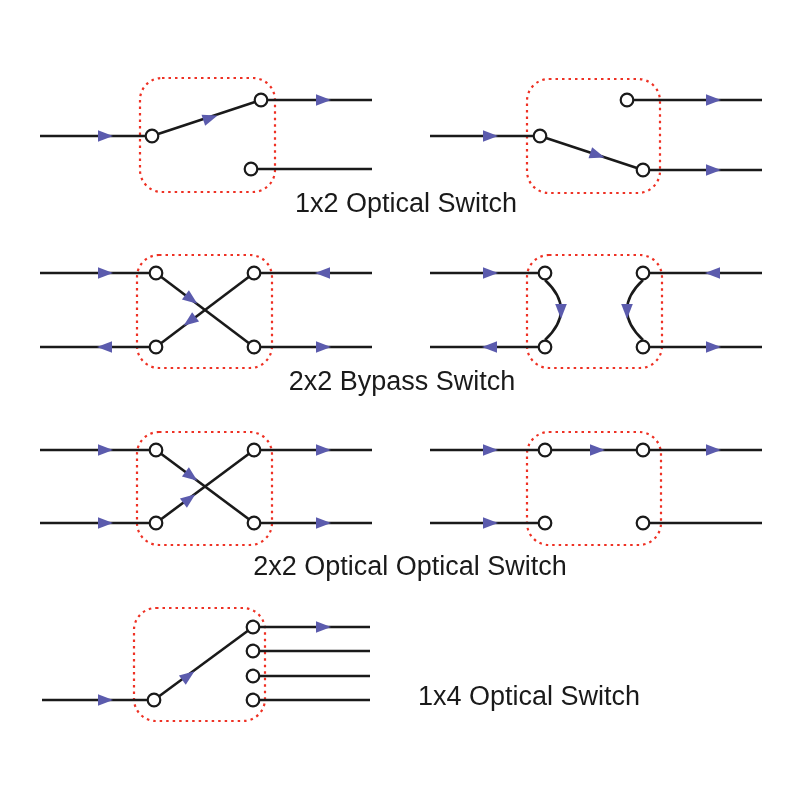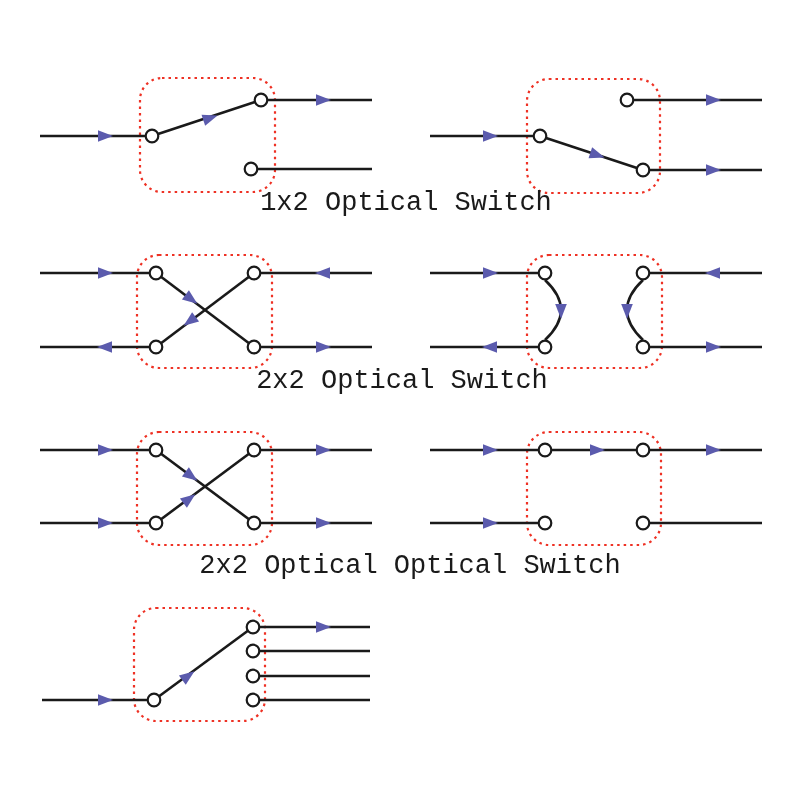--- a/index.html
+++ b/index.html
@@ -11,21 +11,20 @@
     font-family:"Liberation Sans", sans-serif;
   }
   .diagram{position:absolute;left:0;top:0;}
   .caption{
     position:absolute;
     transform:translate(-50%,-50%);
     font-size:27px;
     color:#1a1a1a;
     white-space:nowrap;
     letter-spacing:0px;
-    font-family:Liberation Mono, monospace;
   }
 </style>
 </head>
 <body>
 
 <div class="stage">
   <svg class="diagram" width="800" height="800" viewBox="0 0 800 800">
       <g>
         <rect x="140" y="78" width="135" height="114" rx="22" ry="22" fill="none" stroke="#ee3124" stroke-width="2.2" stroke-dasharray="2.5 4"></rect>
         <line x1="40" y1="136" x2="152" y2="136" stroke="#1a1a1a" stroke-width="2.6" stroke-linecap="butt"></line>
@@ -139,15 +138,16 @@
         <polygon points="8,0 -7,-5.8 -7,5.8" transform="translate(323,627) rotate(0)" fill="#5b5bad"></polygon>
         <circle cx="154" cy="700" r="6.3" fill="#ffffff" stroke="#1a1a1a" stroke-width="2.2"></circle>
         <circle cx="253" cy="627" r="6.3" fill="#ffffff" stroke="#1a1a1a" stroke-width="2.2"></circle>
         <circle cx="253" cy="651" r="6.3" fill="#ffffff" stroke="#1a1a1a" stroke-width="2.2"></circle>
         <circle cx="253" cy="676" r="6.3" fill="#ffffff" stroke="#1a1a1a" stroke-width="2.2"></circle>
         <circle cx="253" cy="700" r="6.3" fill="#ffffff" stroke="#1a1a1a" stroke-width="2.2"></circle>
       </g>
     </svg>
 
   <div class="caption" style="left: 406px; top: 203px;">1x2 Optical Switch</div>
-  <div class="caption" style="left: 402px; top: 381px;">2x2 Optical Switch</div>
+  <div class="caption" style="left: 402px; top: 381px;">2x2 Bypass Switch</div>
   <div class="caption" style="left: 410px; top: 566px;">2x2 Optical Optical Switch</div>
+  <div class="caption" style="left: 529px; top: 696px;">1x4 Optical Switch</div>
 </div>
 
 </body></html>

